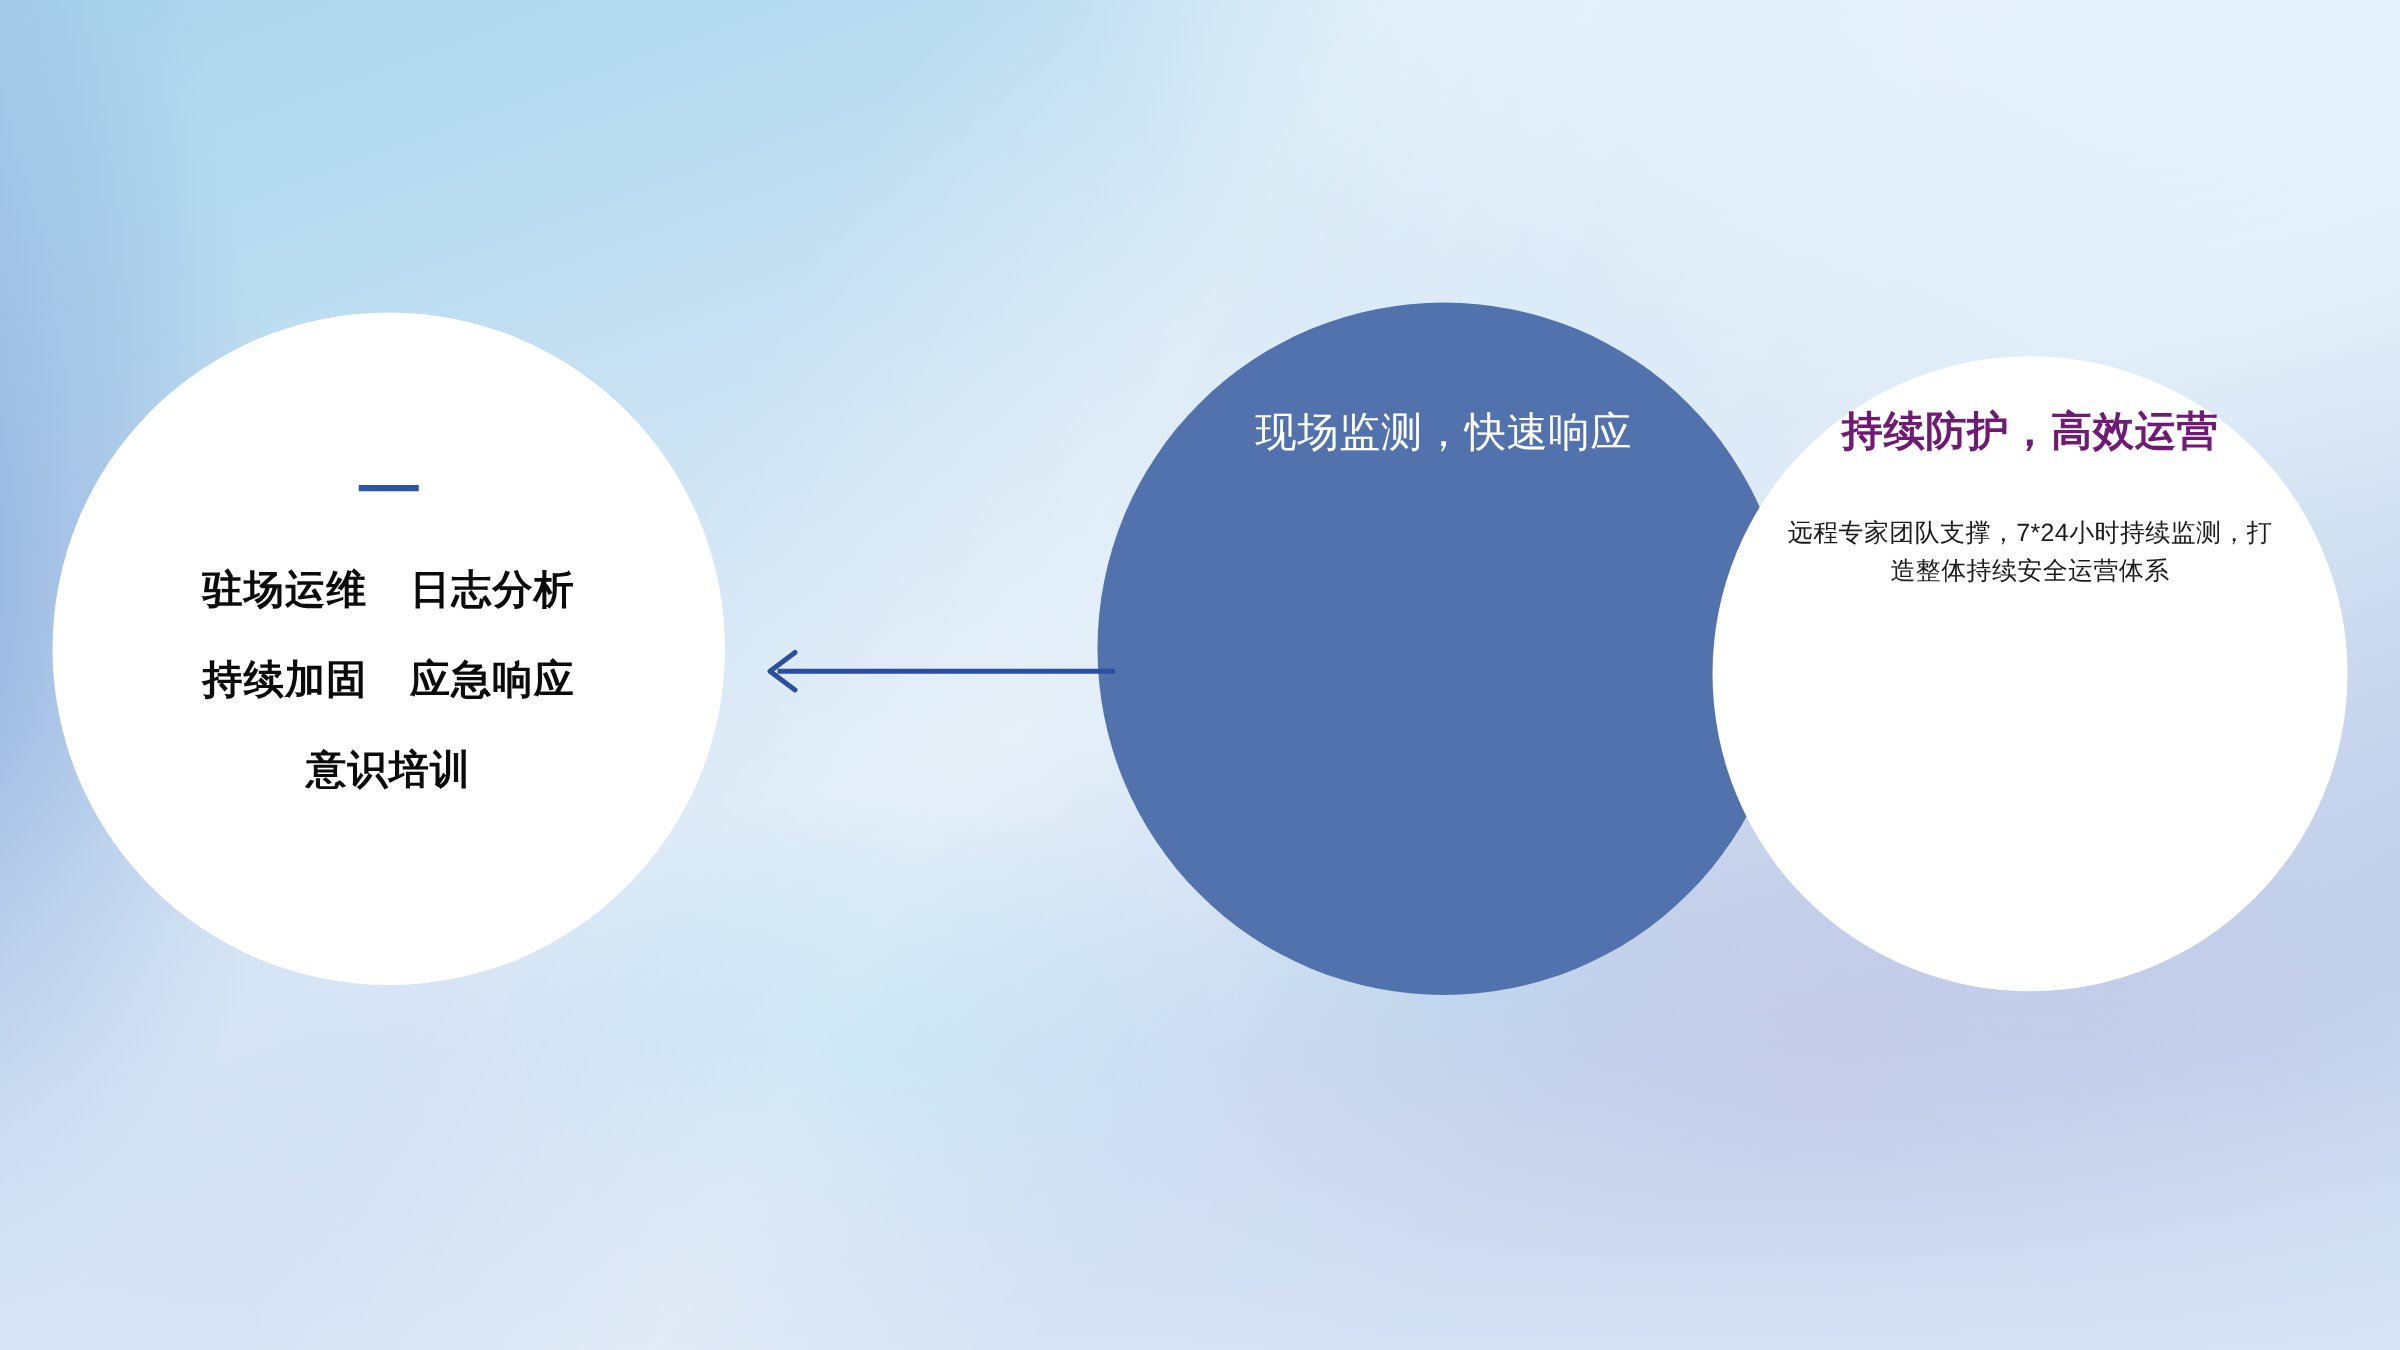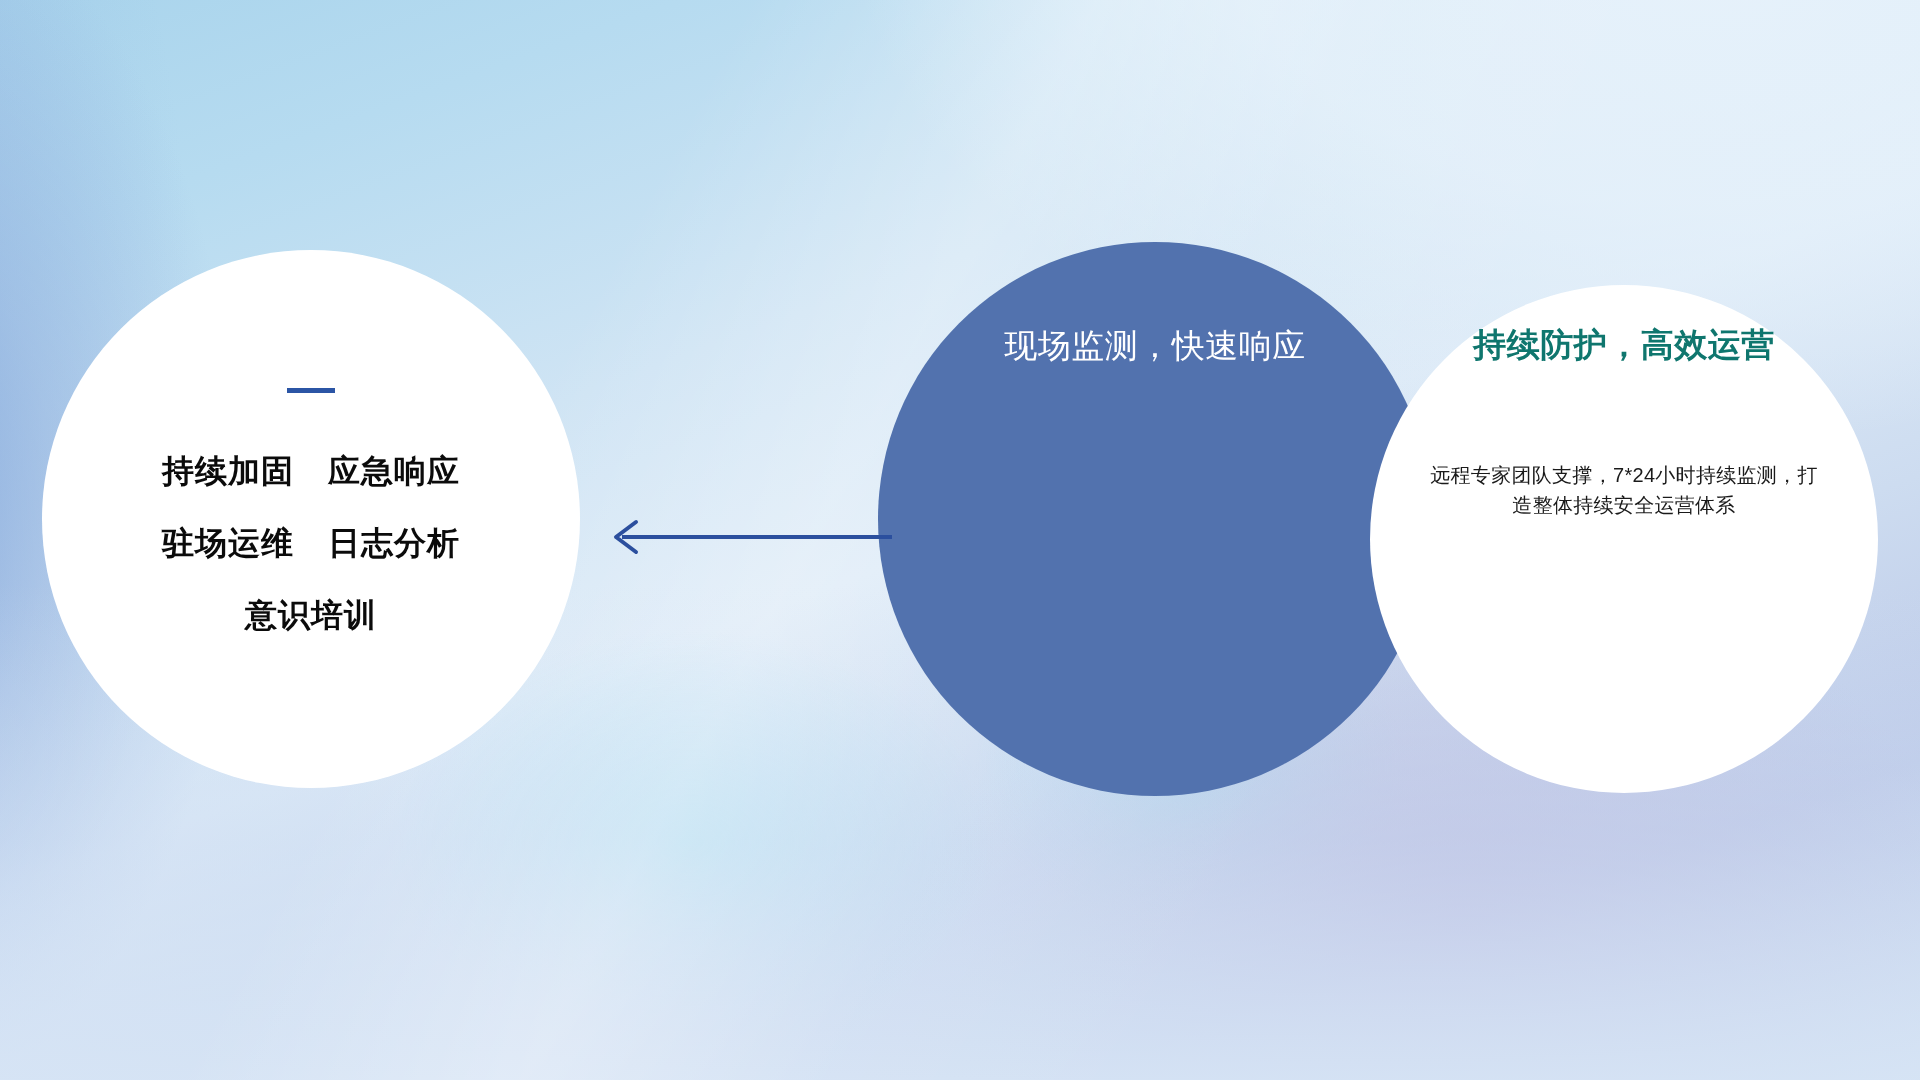--- a/index.html
+++ b/index.html
@@ -202,24 +202,24 @@
     padding-top: 38px;
     width: 100%;
     display: flex;
     flex-direction: column;
     align-items: center;
   }
 
   .right-title {
     font-size: 33px;
     font-weight: bold;
-    color: #0f766e;
+    color: #701a75;
     letter-spacing: 0.5px;
     white-space: nowrap;
-    margin-bottom: 92px;
+    margin-bottom: 44px;
   }
 
   .right-body {
     font-size: 20px;
     line-height: 1.52;
     color: #1a1a1a;
     width: 400px;
     text-align: center;
     letter-spacing: 0.3px;
   }
@@ -246,26 +246,26 @@
   <div class="bg-layer bg-cyan"></div>
   <div class="bg-layer bg-lavender"></div>
   <div class="bg-layer bg-bottomfade"></div>
   <div class="bg-layer bg-sheen"></div>
 
   <div class="circle circle-left">
     <div class="left-inner">
       <div class="dash"></div>
       <div class="tag-grid">
         <div class="tag-row">
+          <span class="tag">驻场运维</span>
+          <span class="tag">日志分析</span>
+        </div>
+        <div class="tag-row">
           <span class="tag">持续加固</span>
           <span class="tag">应急响应</span>
-        </div>
-        <div class="tag-row">
-          <span class="tag">驻场运维</span>
-          <span class="tag">日志分析</span>
         </div>
         <div class="tag-row">
           <span class="tag">意识培训</span>
         </div>
       </div>
     </div>
   </div>
 
   <div class="circle circle-mid">
     <div class="mid-inner">

